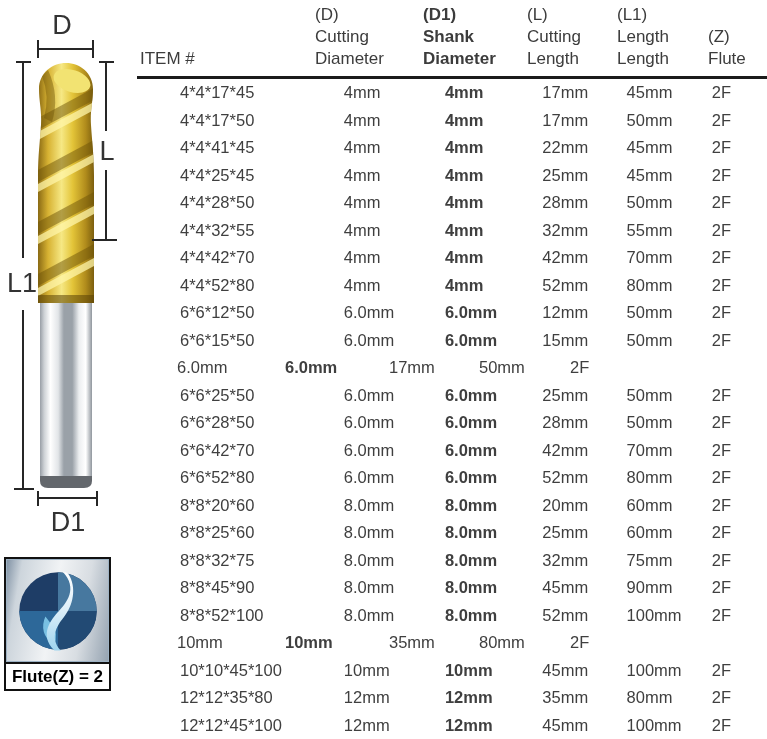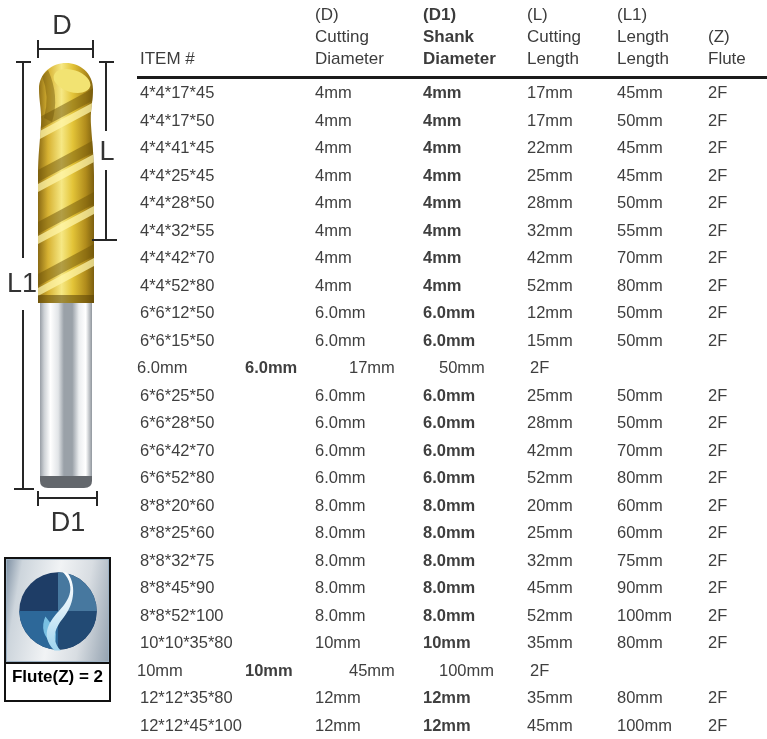--- a/index.html
+++ b/index.html
@@ -12,33 +12,33 @@
   .dim-text{font-family:"Liberation Sans", sans-serif;font-size:27px;fill:#333333;}
   
   .badge{position:absolute;left:4px;top:557px;width:103px;border:2px solid #111;background:#fff;}
   .badge-logo{
     height:103px;display:flex;align-items:center;justify-content:center;
     background:linear-gradient(100deg,#7d8fa2 0%,#cdd5dc 14%,#f1f3f5 46%,#d8dde2 72%,#94a2b0 100%);
     border-bottom:2px solid #111;box-shadow:inset 0 0 0 1px #9db2c4;
   }
   .badge-logo svg{width:90px;height:90px;}
   .badge-label{
-    height:36px;line-height:25px;text-align:center;background:#ffffff;
+    height:25px;line-height:25px;text-align:center;background:#ffffff;
     font-weight:bold;font-size:17px;color:#000;letter-spacing:0px;white-space:nowrap;
   }
   
   .spec-table{position:absolute;left:137px;top:0;width:630px;}
   .thead{
     display:flex;align-items:flex-end;padding-top:4px;padding-bottom:6px;
     border-bottom:3px solid #1b1b1b;color:#3c3c3c;
   }
   .hcell{font-size:17px;line-height:22px;}
   .hline{white-space:nowrap;}
   .tbody{display:block;}
-  .trow{display:flex;height:27.5px;align-items:center;}
+  .trow{display:flex;height:27.5px;align-items:center;margin-left:40px;}
   .tcell{font-size:16.5px;color:#3f3f3f;white-space:nowrap;}
   .col-0{width:178px;padding-left:3px;box-sizing:border-box;}
   .col-1{width:108px;}
   .col-2{width:104px;font-weight:bold;}
   .col-3{width:90px;}
   .col-4{width:91px;}
   .col-5{width:59px;}
 </style>
 </head>
 <body>
@@ -324,28 +324,28 @@
         </div>
         <div class="trow">
           <div class="tcell col-0">8*8*52*100</div>
           <div class="tcell col-1">8.0mm</div>
           <div class="tcell col-2">8.0mm</div>
           <div class="tcell col-3">52mm</div>
           <div class="tcell col-4">100mm</div>
           <div class="tcell col-5">2F</div>
         </div>
         <div class="trow">
-          <div class="tcell col-0">10*10*35*80</div>
           <div class="tcell col-1">10mm</div>
           <div class="tcell col-2">10mm</div>
           <div class="tcell col-3">35mm</div>
           <div class="tcell col-4">80mm</div>
           <div class="tcell col-5">2F</div>
         </div>
         <div class="trow">
+          <div class="tcell col-0">10*10*45*100</div>
           <div class="tcell col-1">10mm</div>
           <div class="tcell col-2">10mm</div>
           <div class="tcell col-3">45mm</div>
           <div class="tcell col-4">100mm</div>
           <div class="tcell col-5">2F</div>
         </div>
         <div class="trow">
           <div class="tcell col-0">12*12*35*80</div>
           <div class="tcell col-1">12mm</div>
           <div class="tcell col-2">12mm</div>

